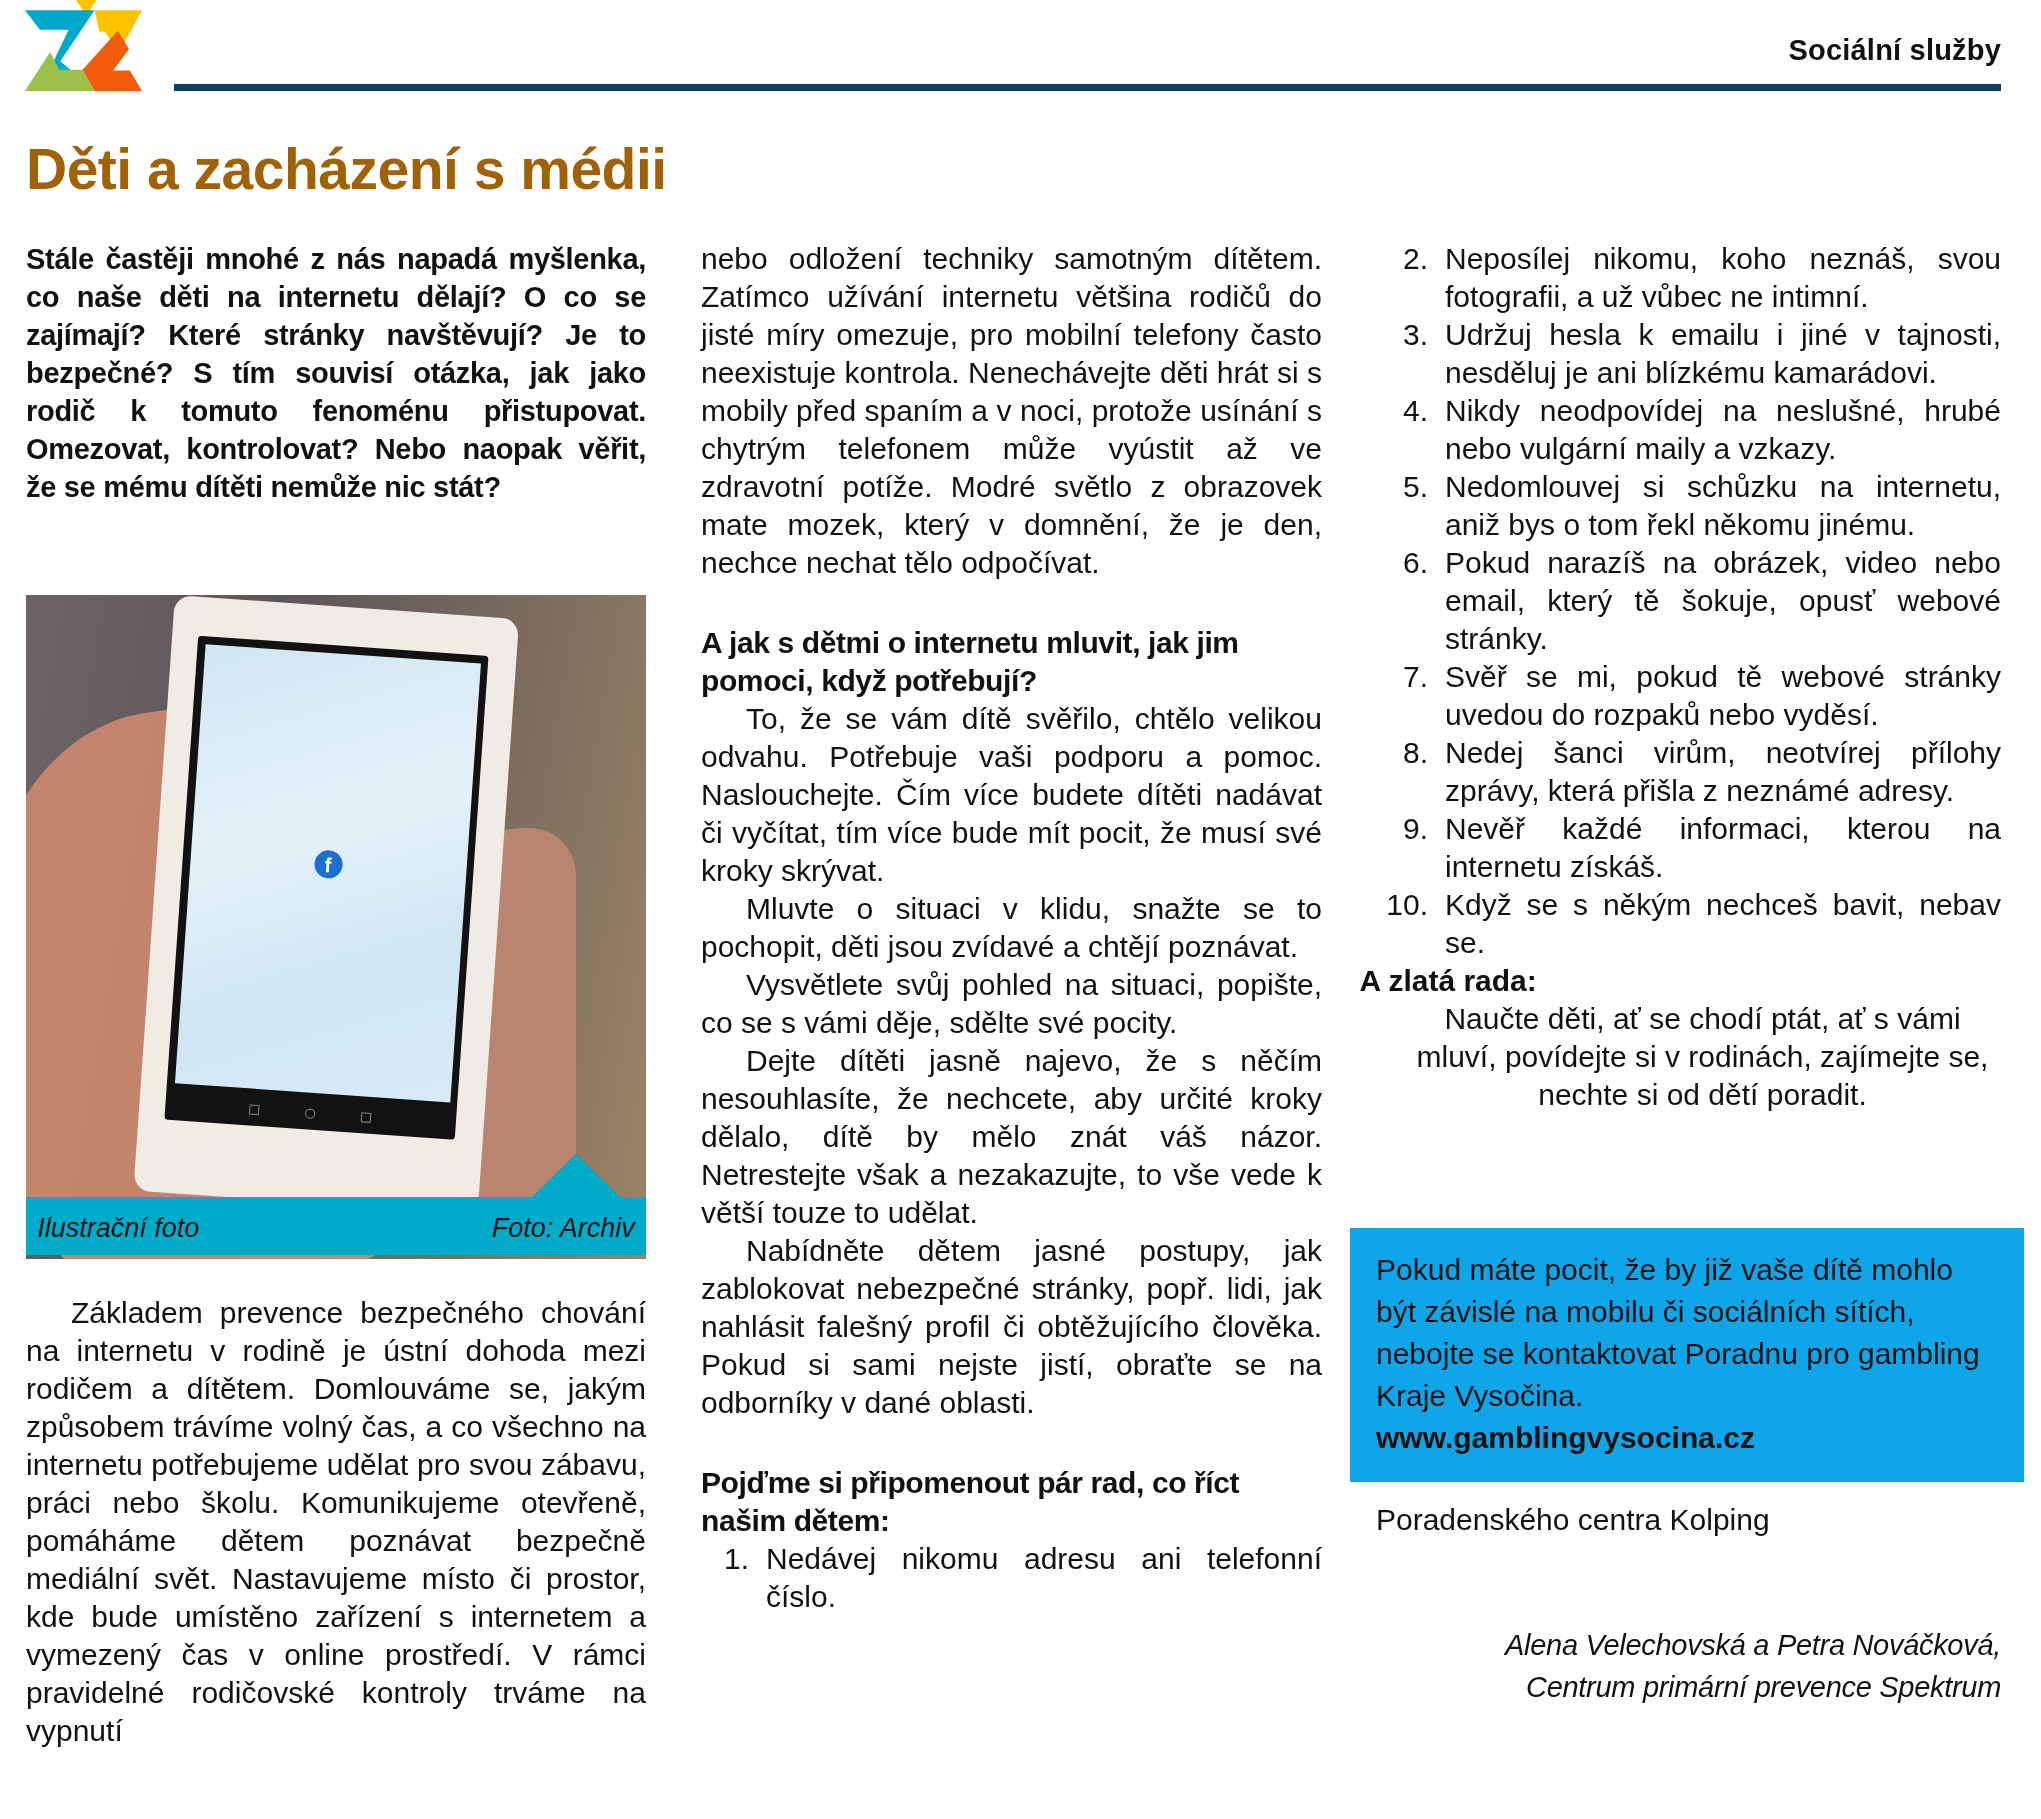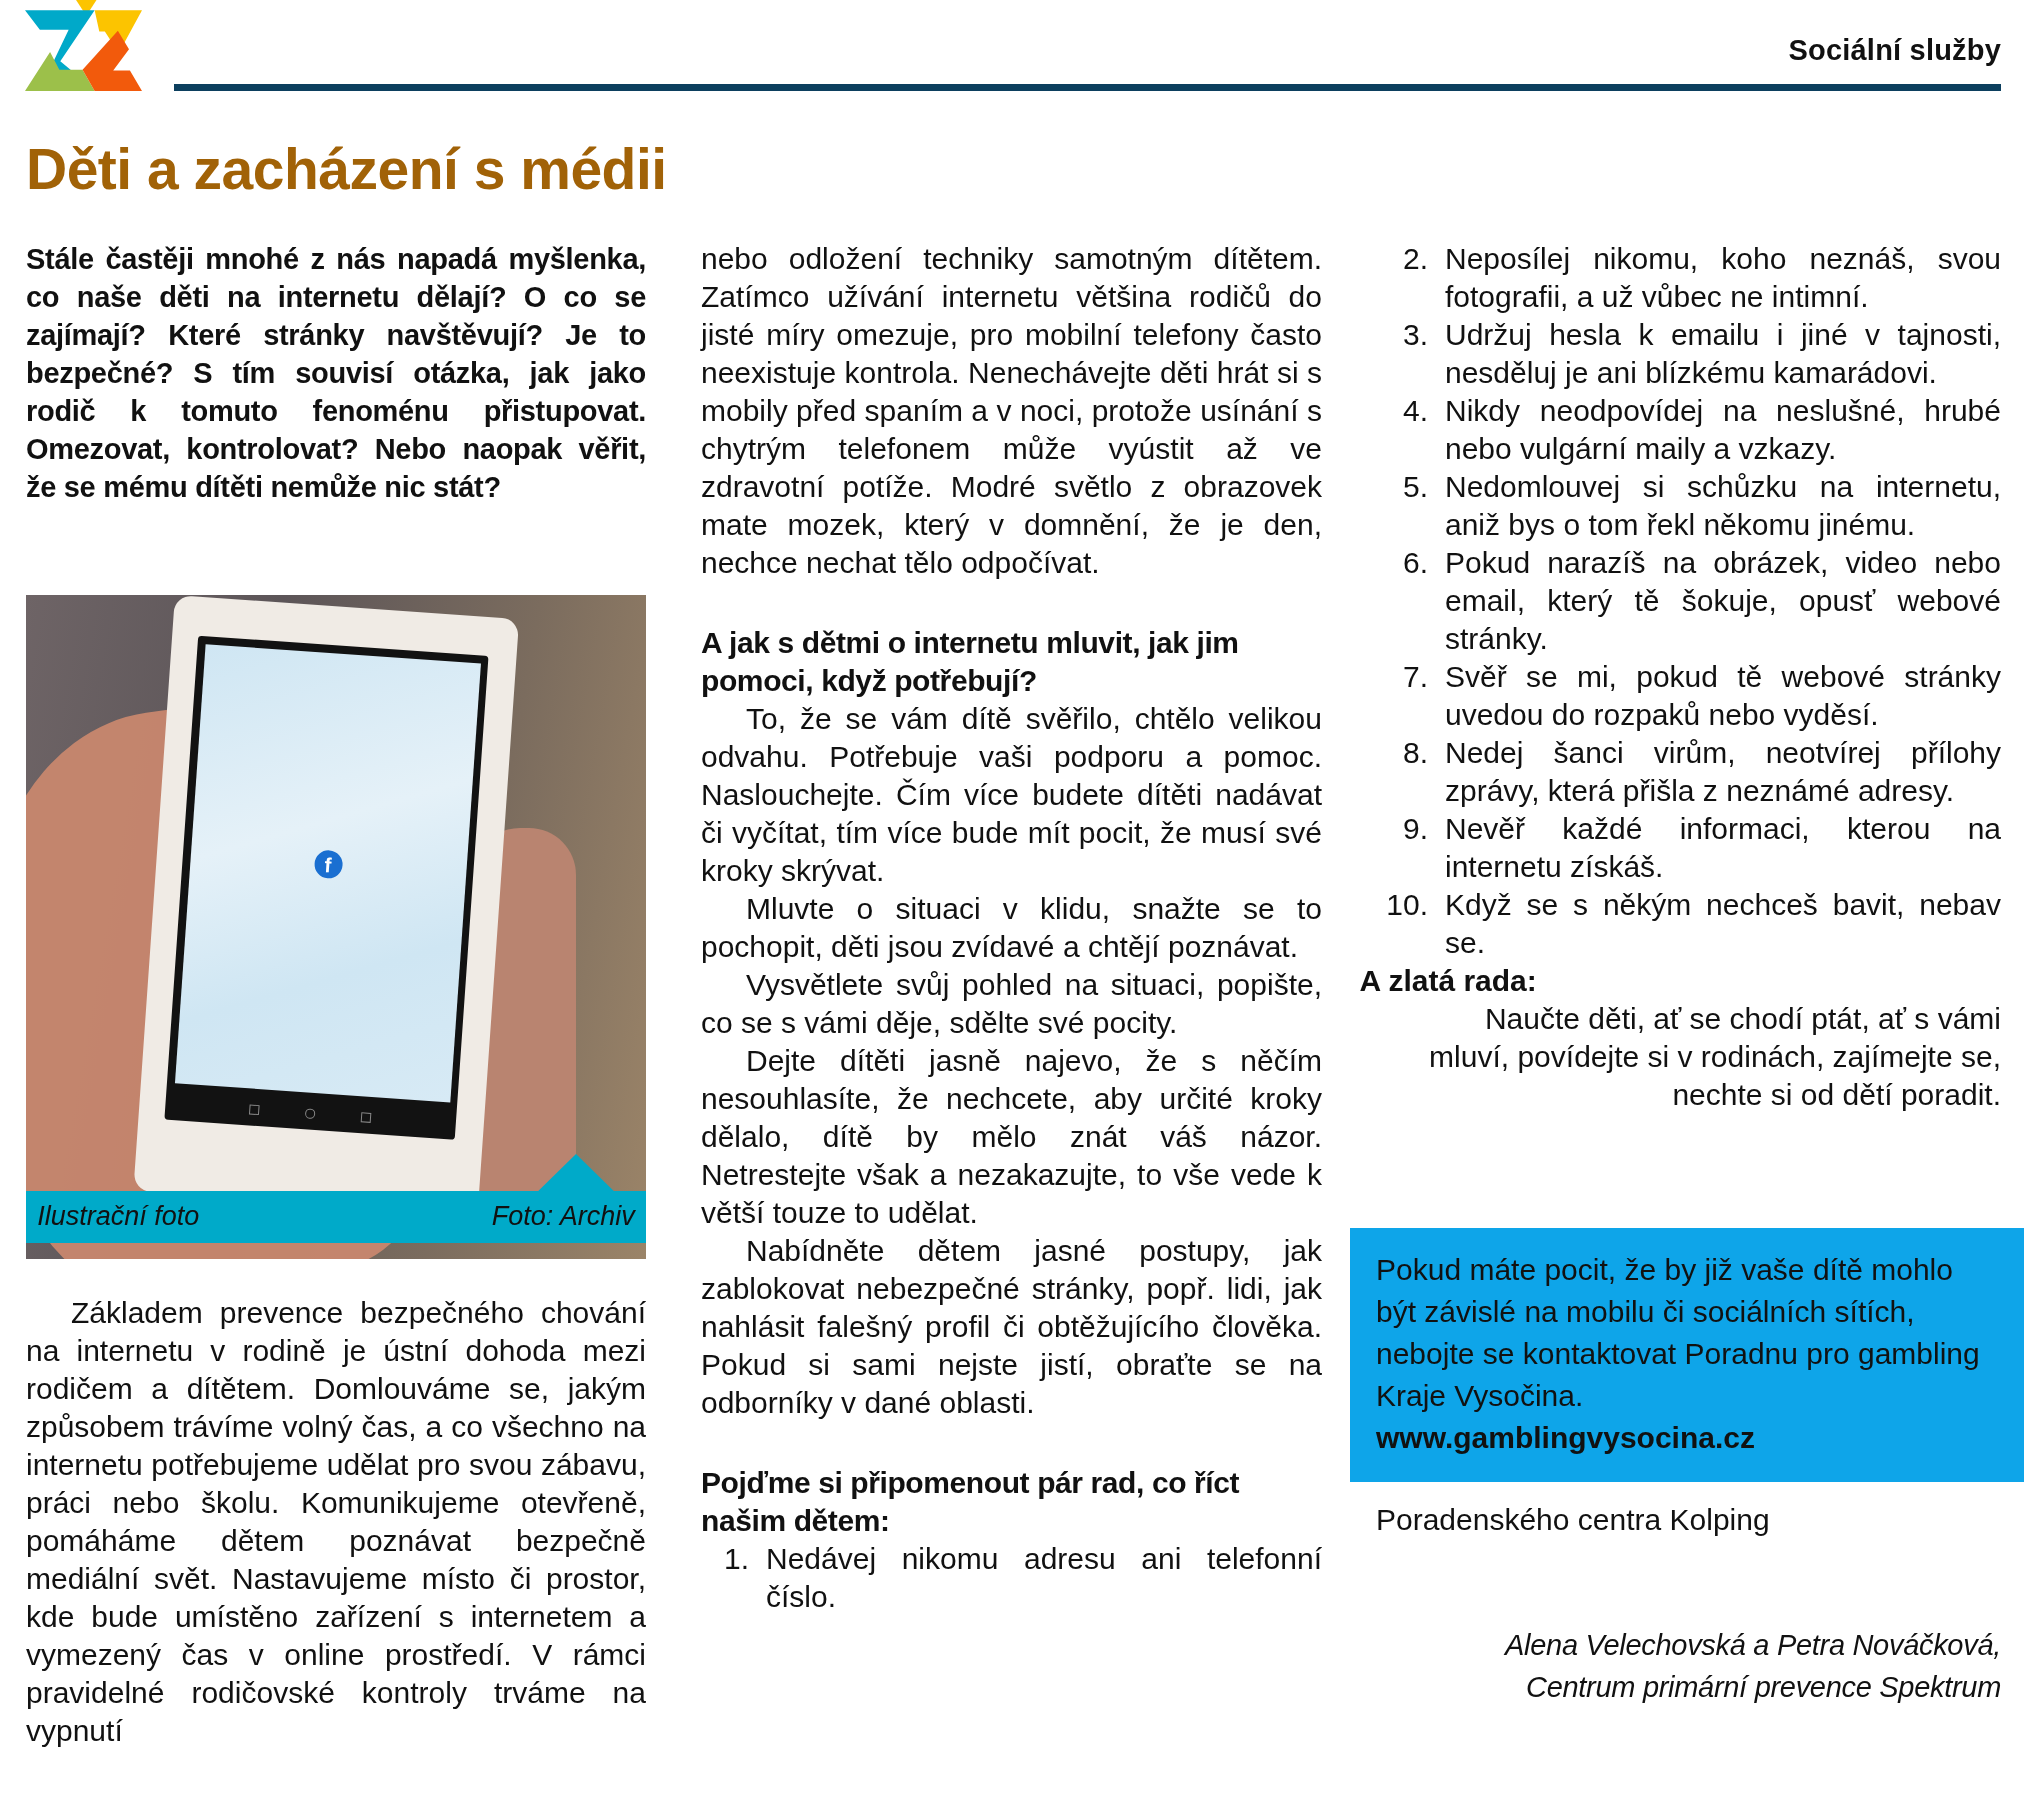--- a/index.html
+++ b/index.html
@@ -10,36 +10,36 @@
   #header-rule { left:174px; top:84px; width:1827px; height:6.5px; background:#0c3f5e; }
   #section-label { right:41px; top:34px; font-weight:bold; font-size:29px; letter-spacing:0.2px; }
   #title { left:26px; top:136px; font-size:57px; font-weight:bold; color:#a16207; letter-spacing:-0.5px; white-space:nowrap; }
   .col { position:absolute; font-size:30px; line-height:38px; text-align:justify; }
   .col p { margin:0; }
   .indent { text-indent:45px; }
   #col1 { left:26px; top:240px; width:620px; }
   .lead { font-weight:bold; font-size:29px; letter-spacing:-0.3px; }
   #photo { position:absolute; left:26px; top:595px; width:620px; height:664px; overflow:hidden;
            background:linear-gradient(100deg,#6e6466 0%,#5c5558 35%,#7b6c5e 70%,#9b8468 100%); }
-  #caption-bar { position:absolute; left:0; right:0; bottom:16px; height:52px; background:#00aac9; }
+  #caption-bar { position:absolute; left:0; right:0; bottom:4px; height:58px; background:#00aac9; }
   #caption-tri { position:absolute; left:501px; bottom:57px; width:0; height:0;
       border-left:49px solid transparent; border-right:49px solid transparent; border-bottom:48px solid #00aac9; }
   .cap { position:absolute; bottom:11.2px; font-style:italic; font-size:27px; color:#111; }
   #cap-left { left:11.2px; } #cap-right { right:11.2px; }
   #col1b { left:26px; top:1294px; width:620px; }
   #col2 { left:701px; top:240px; width:621px; }
   .subhead { font-weight:bold; letter-spacing:-0.4px; text-align:left; }
   .gap { height:42px; }
   ol.tips { list-style:none; margin:0; padding:0; }
   ol.tips li { position:relative; padding-left:65px; }
   ol.tips li .num { position:absolute; left:0; width:48px; text-align:right; }
   #col3 { left:1380px; top:240px; width:621px; }
   #col3 ol.tips li { padding-left:65px; }
   #golden-title { font-weight:bold; margin-left:-20.5px; }
-  #golden-text { padding-left:24px; text-align:right; }
+  #golden-text { padding-left:24px; text-align:center; }
   #infobox { position:absolute; left:1350px; top:1228px; width:674px; height:254px; background:#0ea5e9; }
   #infobox-text { position:absolute; left:26px; top:20.5px; width:615px; font-size:30px; line-height:42px; text-align:left; }
   #infobox-url { font-weight:bold; }
   #fb-note { left:1376px; top:1499px; width:634px; font-size:30px; line-height:42px; }
   #fb-note .l1 { padding-left:45px; }
   #authors { right:41px; top:1624px; font-style:italic; font-size:29px; line-height:42px; text-align:right; letter-spacing:-0.3px; }
   
   #hand { position:absolute; left:-37px; top:112px; width:438px; height:578px; background:#c8876e; border-radius:45% 40% 30% 30%; transform:rotate(-8deg); opacity:0.95; }
   #fingers { position:absolute; left:447px; top:233px; width:103px; height:392px; background:#b98470; border-radius:47px; }
   #phone { position:absolute; left:149px; top:0px; width:345px; height:597px; background:#f0ebe5; border-radius:17px; transform:rotate(4deg); transform-origin:top left; }

